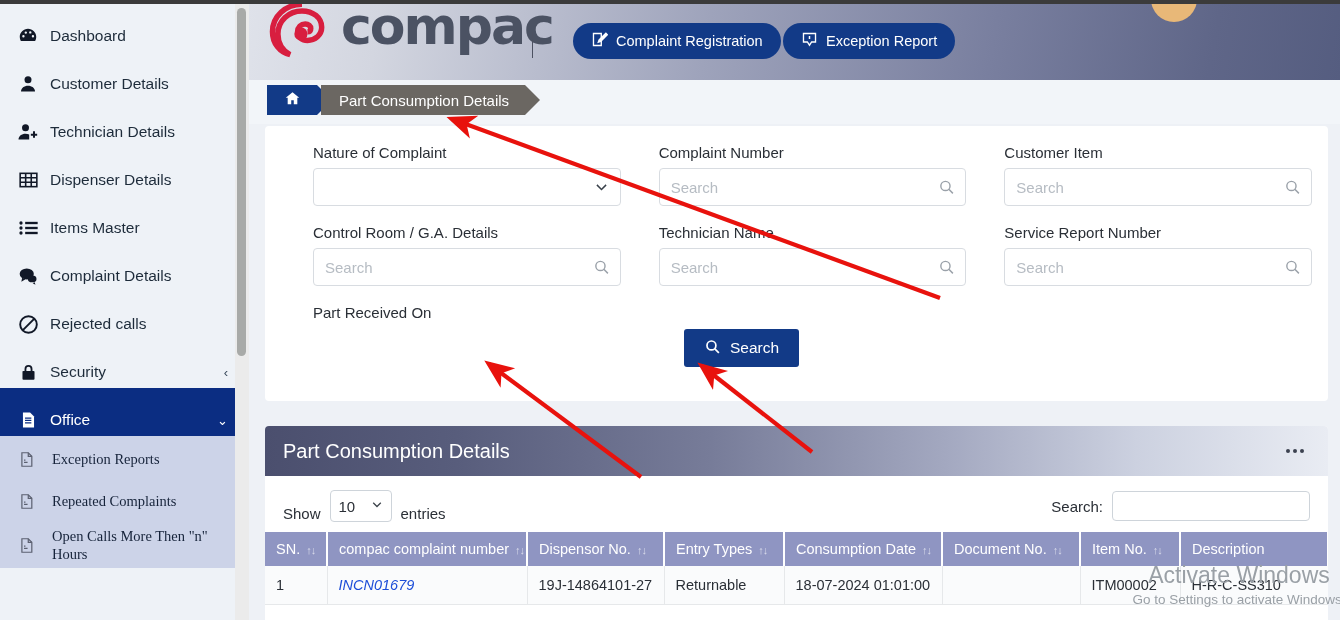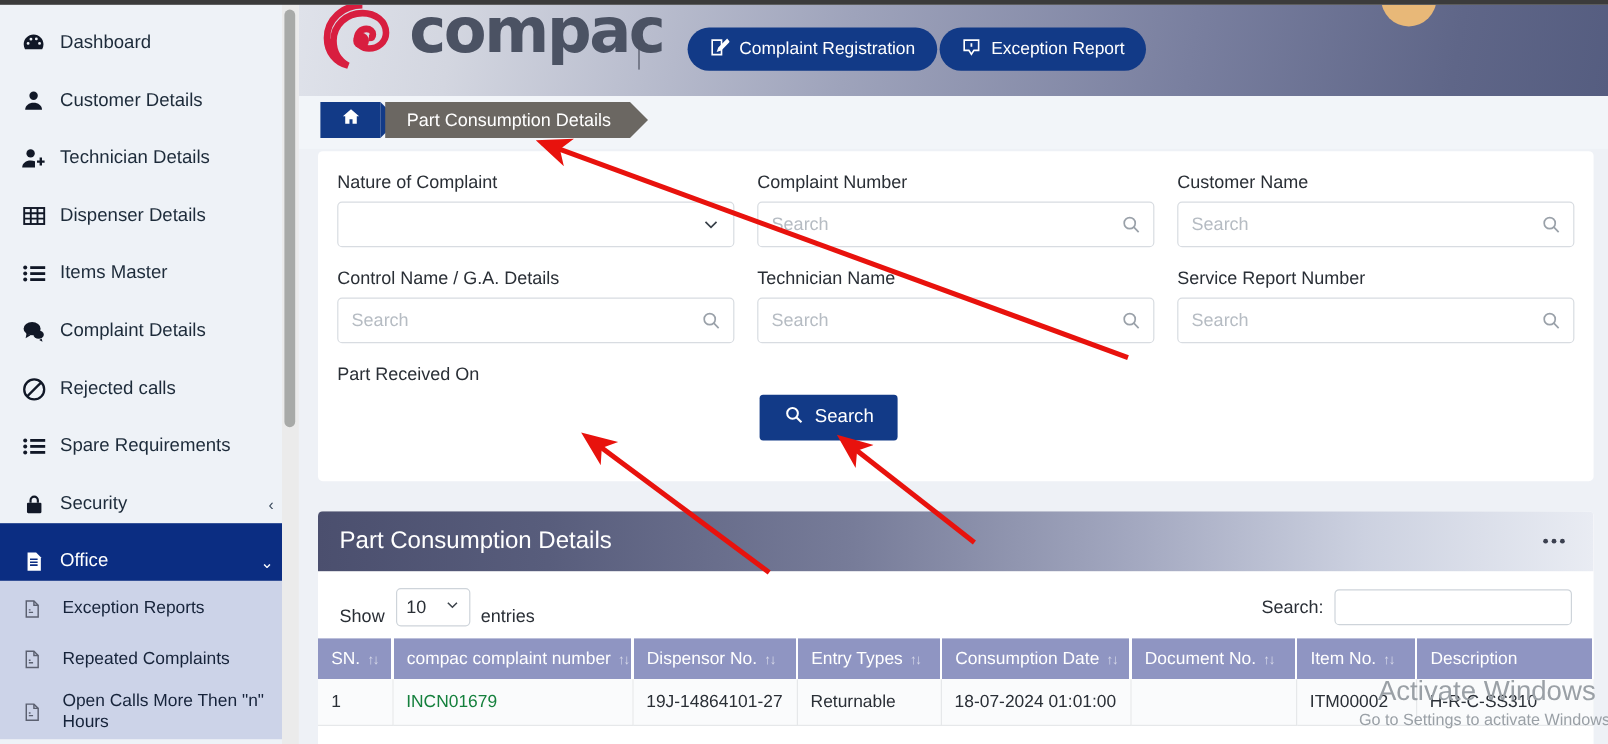--- a/index.html
+++ b/index.html
@@ -35,21 +35,21 @@
     color: #111827; margin-right: 6px;
   }
   .nav-item .lbl { white-space: nowrap; }
   .nav-item.active {
     background: #0b2d82; color: #ffffff;
   }
   .nav-item.active .ico { color: #ffffff; }
   .nav-item .chev { margin-left: auto; font-size: 13px; color: #3a4a5c; }
   .nav-item.active .chev { color: #ffffff; }
 
-  .subnav { background: #ccd3e8; padding: 2px 0 0 0; }
+  .subnav { background: #ccd3e8; padding: 2px 0 0 0; font-family: Liberation Serif, serif; }
   .sub-item {
     display: flex; align-items: center;
     min-height: 42px; padding: 5px 12px 5px 18px;
     color: #16233a; font-size: 14.5px; cursor: pointer;
   }
   .sub-item .ico { width: 26px; min-width: 26px; margin-right: 8px; display:flex; align-items:center; }
   .sub-item .lbl { line-height: 1.25; }
 
   
   .sb-track {
@@ -140,21 +140,21 @@
 
   
   .card {
     position: absolute; top: 122px; left: 16px;
     width: 1063px; height: 275px;
     background: #ffffff; border-radius: 4px;
   }
   .fgrid {
     position: absolute; top: 18px; left: 16px; width: 1031px;
   }
-  .frow { display: flex; gap: 19px; margin-bottom: 18px; }
+  .frow { display: flex; gap: 38px; margin-bottom: 18px; margin-left: 32px; }
   .fcell { width: 333px; }
   .flabel {
     font-size: 15px; color: #2a2f36; margin-bottom: 7px; display: block;
   }
   .fctrl {
     position: relative; height: 38px;
     border: 1px solid #d8dce1; border-radius: 4px; background: #fff;
   }
   .fctrl input {
     width: 100%; height: 100%; border: none; outline: none;
@@ -225,21 +225,21 @@
     border-right: 2px solid #ffffff; white-space: nowrap; position: relative;
   }
   table.dt th .sortico {
     font-size: 11px; opacity: .65; margin-left: 6px; letter-spacing: -1px;
   }
   table.dt td {
     font-size: 14.5px; color: #2a2f36; padding: 11px 8px 11px 11px;
     border-right: 1px solid #e6e8ea; border-bottom: 1px solid #e6e8ea;
     background: #fafbfc; white-space: nowrap; overflow: hidden;
   }
-  table.dt td a { color: #15803d; text-decoration: none; }
+  table.dt td a { color: #1d4ed8; text-decoration: none; font-style: italic; }
 
   
   .watermark {
     position: absolute; left: 1069px; top: 560px;
     width: 340px; text-align: center; color: #9aa0a6;
     pointer-events: none; z-index: 25;
   }
   .wm1 { font-size: 23px; line-height: 30px; }
   .wm2 { font-size: 13.5px; line-height: 20px; }
 
@@ -325,33 +325,20 @@
     <div class="nav-item">
       <span class="ico">
         <svg width="21" height="21" viewBox="0 0 24 24" fill="none" stroke="currentColor" stroke-width="2.2">
             <circle cx="12" cy="12" r="9.5"></circle>
             <path d="M5.3 18.7L18.7 5.3"></path>
           </svg>
       </span>
       <span class="lbl">Rejected calls</span>
     </div>
 
-    <div class="nav-item">
-      <span class="ico">
-        <svg width="21" height="20" viewBox="0 0 24 24" fill="currentColor">
-            <circle cx="3" cy="6" r="2"></circle>
-            <circle cx="3" cy="12" r="2"></circle>
-            <circle cx="3" cy="18" r="2"></circle>
-            <rect x="8" y="4.6" width="15" height="2.8"></rect>
-            <rect x="8" y="10.6" width="15" height="2.8"></rect>
-            <rect x="8" y="16.6" width="15" height="2.8"></rect>
-          </svg>
-      </span>
-      <span class="lbl">Spare Requirements</span>
-    </div>
 
     <div class="nav-item">
       <span class="ico">
         <svg width="19" height="21" viewBox="0 0 24 24" fill="currentColor">
             <path d="M7 10V7.5a5 5 0 0 1 10 0V10h-2.3V7.5a2.7 2.7 0 0 0-5.4 0V10z"></path>
             <rect x="4.4" y="10" width="15.2" height="11" rx="1.2"></rect>
           </svg>
       </span>
       <span class="lbl">Security</span>
       <span class="chev">‹</span>
@@ -477,36 +464,36 @@
               <span class="right-ico">
                 <svg width="17" height="17" viewBox="0 0 24 24" fill="none" stroke="#9aa1a9" stroke-width="2">
                     <circle cx="10.5" cy="10.5" r="6.5"></circle>
                     <path d="M15.3 15.3L21 21"></path>
                   </svg>
               </span>
             </div>
           </div>
 
           <div class="fcell">
-            <label class="flabel">Customer Name</label>
+            <label class="flabel">Customer Item</label>
             <div class="fctrl">
               <input type="text" placeholder="Search" style="">
               <span class="right-ico">
                 <svg width="17" height="17" viewBox="0 0 24 24" fill="none" stroke="#9aa1a9" stroke-width="2">
                     <circle cx="10.5" cy="10.5" r="6.5"></circle>
                     <path d="M15.3 15.3L21 21"></path>
                   </svg>
               </span>
             </div>
           </div>
         </div>
 
         <div class="frow">
           <div class="fcell">
-            <label class="flabel">Control Name / G.A. Details</label>
+            <label class="flabel">Control Room / G.A. Details</label>
             <div class="fctrl">
               <input type="text" placeholder="Search" style="">
               <span class="right-ico">
                 <svg width="17" height="17" viewBox="0 0 24 24" fill="none" stroke="#9aa1a9" stroke-width="2">
                     <circle cx="10.5" cy="10.5" r="6.5"></circle>
                     <path d="M15.3 15.3L21 21"></path>
                   </svg>
               </span>
             </div>
           </div>

